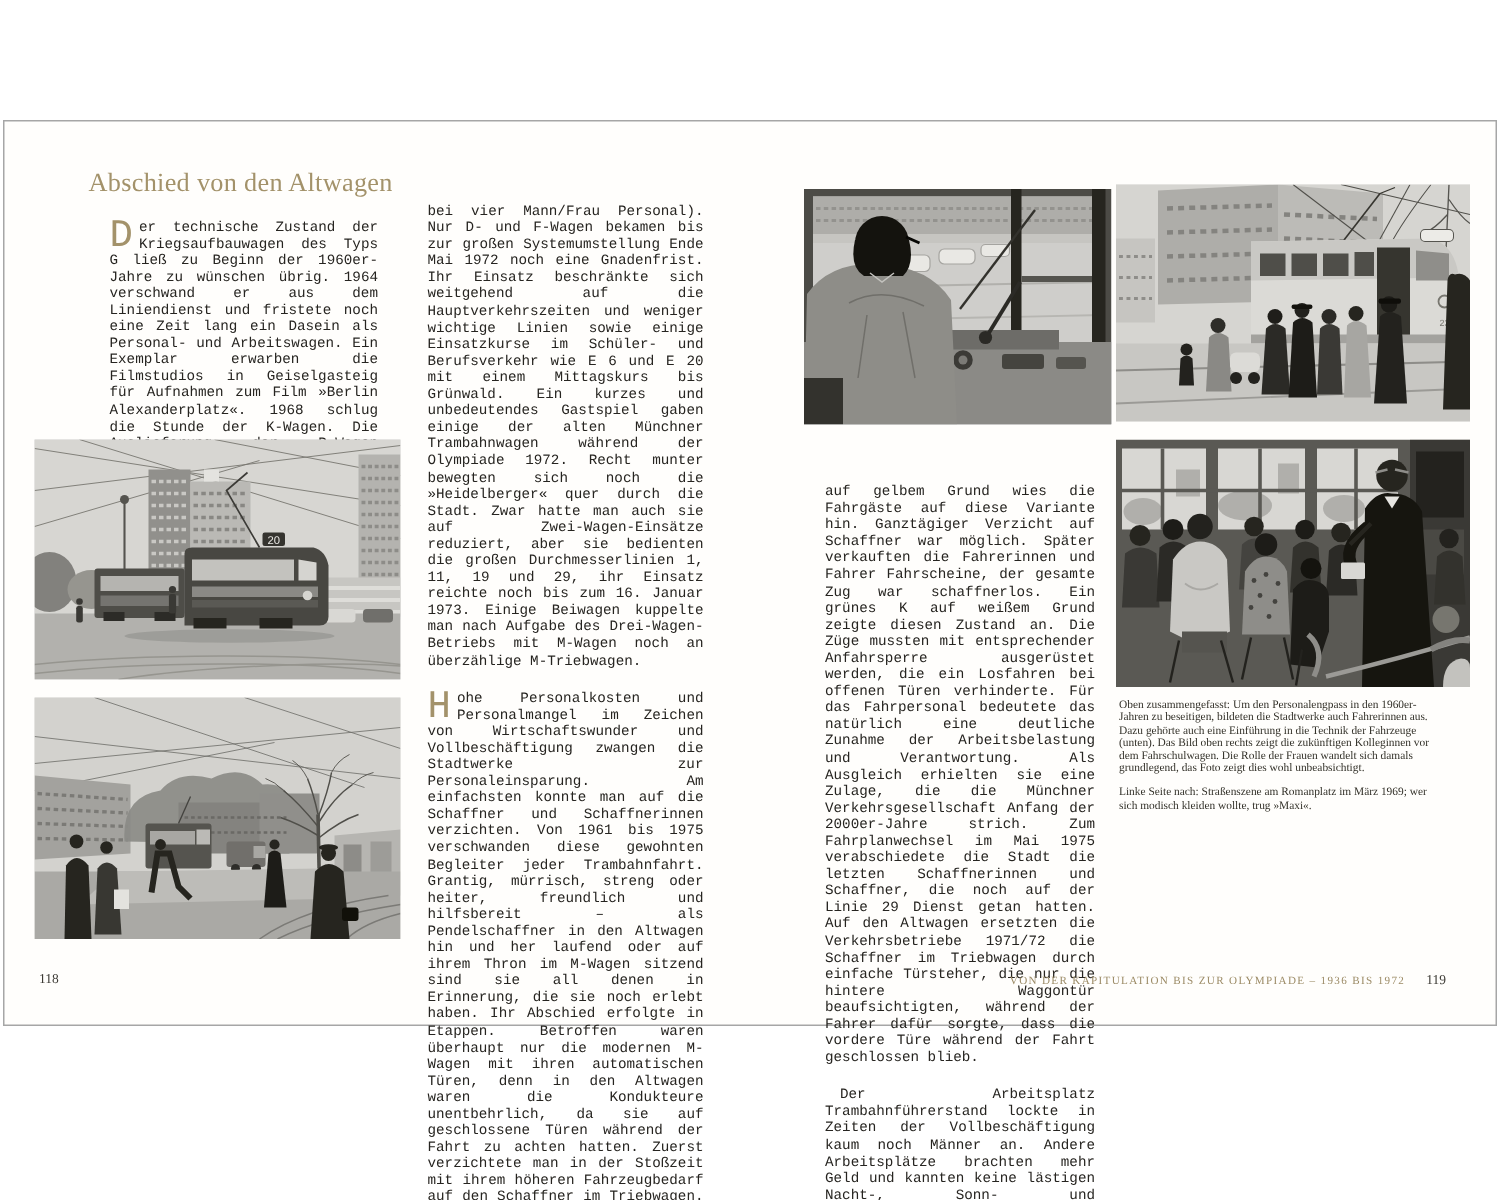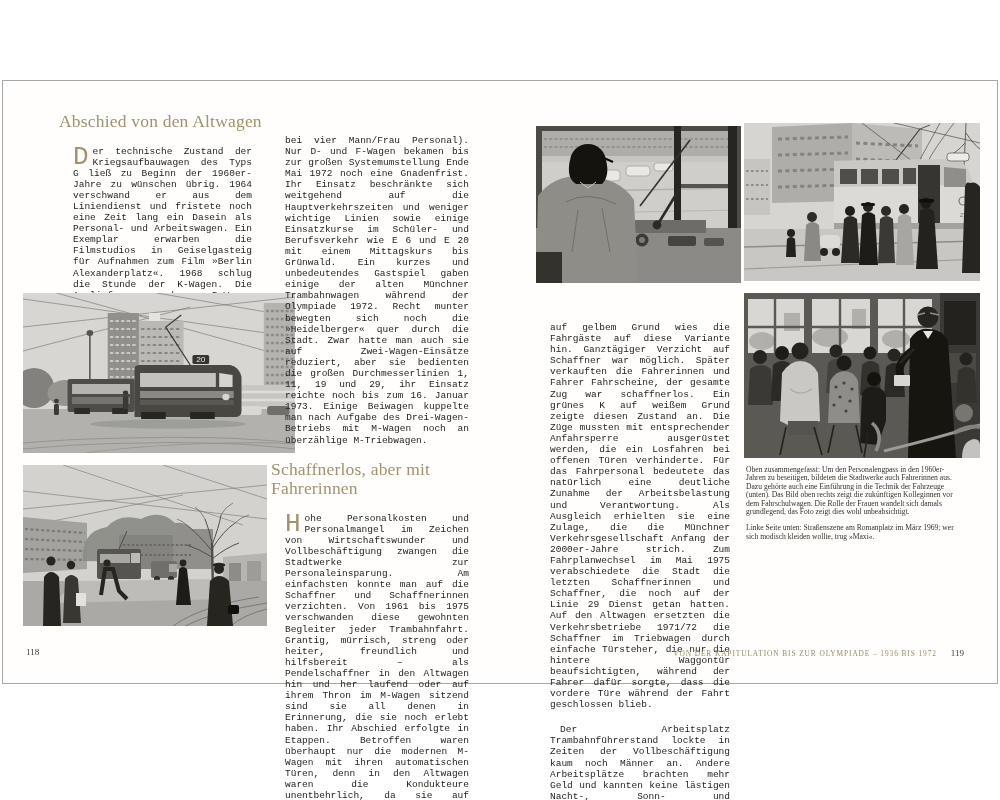--- a/index.html
+++ b/index.html
@@ -37,21 +37,21 @@
   .page-num{position:absolute;font-size:9px;color:#3c3a34;}
   #pn-left{left:23px;top:566px;}
   .footer-right{
     position:absolute;top:567px;right:33px;display:flex;align-items:baseline;gap:14px;
   }
   .running-footer{
     font-size:7.4px;letter-spacing:0.9px;color:#9c8b66;white-space:nowrap;
   }
   .photo{position:absolute;overflow:hidden;background:#cfcecb;}
   .photo svg{display:block;width:100%;height:100%;}
-  #photo1{left:20px;top:212px;width:272px;height:160px;}
+  #photo1{left:20px;top:212px;width:244px;height:160px;}
   #photo2{left:20px;top:384px;width:244px;height:161px;}
   #photoA{left:533px;top:45px;width:205px;height:157px;}
   #photoB{left:741px;top:42px;width:236px;height:158px;}
   #photoC{left:741px;top:212px;width:236px;height:165px;}
 </style>
 </head>
 <body>
 
 <div class="book">
 
@@ -212,21 +212,20 @@
         <ellipse cx="196" cy="100" rx="6.4" ry="2.2"></ellipse>
         <circle cx="196" cy="104" r="5"></circle>
           <path d="M184,161 L187,116 Q196,106 206,116 L210,161 Z"></path>
         <rect x="205" y="140" width="11" height="9" rx="2" fill="#111009"></rect>
       </g>
     </svg>
   </div>
 
   <div class="col" id="col2">
     <p>bei vier Mann/Frau Personal). Nur D- und F-Wagen bekamen bis zur großen Systemumstellung Ende Mai 1972 noch eine Gnadenfrist. Ihr Einsatz beschränkte sich weitgehend auf die Hauptverkehrszeiten und weniger wichtige Linien sowie einige Einsatzkurse im Schüler- und Berufsverkehr wie E 6 und E 20 mit einem Mittagskurs bis Grünwald. Ein kurzes und unbedeutendes Gastspiel gaben einige der alten Münchner Trambahnwagen während der Olympiade 1972. Recht munter bewegten sich noch die »Heidelberger« quer durch die Stadt. Zwar hatte man auch sie auf Zwei-Wagen-Einsätze reduziert, aber sie bedienten die großen Durchmesserlinien 1, 11, 19 und 29, ihr Einsatz reichte noch bis zum 16. Januar 1973. Einige Beiwagen kuppelte man nach Aufgabe des Drei-Wagen-Betriebs mit M-Wagen noch an überzählige M-Triebwagen.</p>
-    <h1 class="section-heading">Schaffnerlos, aber mit Fahrerinnen</h1>
     <p class="body-p"><span class="dropcap">H</span><span>ohe Personalkosten und Personalmangel im Zeichen von Wirtschaftswunder und Vollbeschäftigung zwangen die Stadtwerke zur Personaleinsparung. Am einfachsten konnte man auf die Schaffner und Schaffnerinnen verzichten. Von 1961 bis 1975 verschwanden diese gewohnten Begleiter jeder Trambahnfahrt. Grantig, mürrisch, streng oder heiter, freundlich und hilfsbereit – als Pendelschaffner in den Altwagen hin und her laufend oder auf ihrem Thron im M-Wagen sitzend sind sie all denen in Erinnerung, die sie noch erlebt haben. Ihr Abschied erfolgte in Etappen. Betroffen waren überhaupt nur die modernen M-Wagen mit ihren automatischen Türen, denn in den Altwagen waren die Kondukteure unentbehrlich, da sie auf geschlossene Türen während der Fahrt zu achten hatten. Zuerst verzichtete man in der Stoßzeit mit ihrem höheren Fahrzeugbedarf auf den Schaffner im Triebwagen. Ein rotes Schild mit Aufschrift erlaubte dann die Benutzung nur Inhabern von Zeitkarten. Anschließend kamen die »eisernen Schaffner«, die Stempelautomaten, sodass auch die Streifenkarteninhaber in den schaffnerlosen Wagen einsteigen durften. Ein schwarzes E</span></p>
   </div>
 
   <div class="page-num" id="pn-left">118</div>
 
   <div class="photo" id="photoA">
     <svg viewBox="0 0 205 157" preserveAspectRatio="none">
       <rect width="205" height="157" fill="#4c4b46"></rect>
       <rect x="6" y="5" width="193" height="103" fill="#dcdbd7"></rect>
       <rect x="6" y="5" width="193" height="25" fill="#aeada9"></rect>
@@ -420,21 +419,21 @@
     <p>auf gelbem Grund wies die Fahrgäste auf diese Variante hin. Ganztägiger Verzicht auf Schaffner war möglich. Später verkauften die Fahrerinnen und Fahrer Fahrscheine, der gesamte Zug war schaffnerlos. Ein grünes K auf weißem Grund zeigte diesen Zustand an. Die Züge mussten mit entsprechender Anfahrsperre ausgerüstet werden, die ein Losfahren bei offenen Türen verhinderte. Für das Fahrpersonal bedeutete das natürlich eine deutliche Zunahme der Arbeitsbelastung und Verantwortung. Als Ausgleich erhielten sie eine Zulage, die die Münchner Verkehrsgesellschaft Anfang der 2000er-Jahre strich. Zum Fahrplanwechsel im Mai 1975 verabschiedete die Stadt die letzten Schaffnerinnen und Schaffner, die noch auf der Linie 29 Dienst getan hatten. Auf den Altwagen ersetzten die Verkehrsbetriebe 1971/72 die Schaffner im Triebwagen durch einfache Türsteher, die nur die hintere Waggontür beaufsichtigten, während der Fahrer dafür sorgte, dass die vordere Türe während der Fahrt geschlossen blieb.</p>
     <p class="indent-p">Der Arbeitsplatz Trambahnführerstand lockte in Zeiten der Vollbeschäftigung kaum noch Männer an. Andere Arbeitsplätze brachten mehr Geld und kannten keine lästigen Nacht-, Sonn- und Feiertagsschichten. So warben die Stadtwerke 1964 erstmals um Frauen für ihre weiß-blaue Flotte. Mit strengen Auflagen erlaubten die Regierung von Oberbayern als Aufsichtsbehörde und das Gewerbeaufsichtsamt diese Neuerung. Seit Februar 1965 lenken auch Fahrerinnen die Züge durch die Stadt.</p>
   </div>
 
   <div class="captions">
     <p class="caption">
       <span>Oben zusammengefasst:</span>
       <span>Um den Personalengpass in den 1960er-Jahren zu beseitigen, bildeten die Stadtwerke auch Fahrerinnen aus. Dazu gehörte auch eine Einführung in die Technik der Fahrzeuge (unten). Das Bild oben rechts zeigt die zukünftigen Kolleginnen vor dem Fahrschulwagen. Die Rolle der Frauen wandelt sich damals grundlegend, das Foto zeigt dies wohl unbeabsichtigt.</span>
     </p>
     <p class="caption">
-      <span>Linke Seite unten:</span>
+      <span>Linke Seite nach:</span>
       <span>Straßenszene am Romanplatz im März 1969; wer sich modisch kleiden wollte, trug »Maxi«.</span>
     </p>
   </div>
 
   <div class="footer-right">
     <span class="running-footer">VON DER KAPITULATION BIS ZUR OLYMPIADE – 1936 BIS 1972</span>
     <span class="page-num" style="position:static;">119</span>
   </div>
 
 </div>

